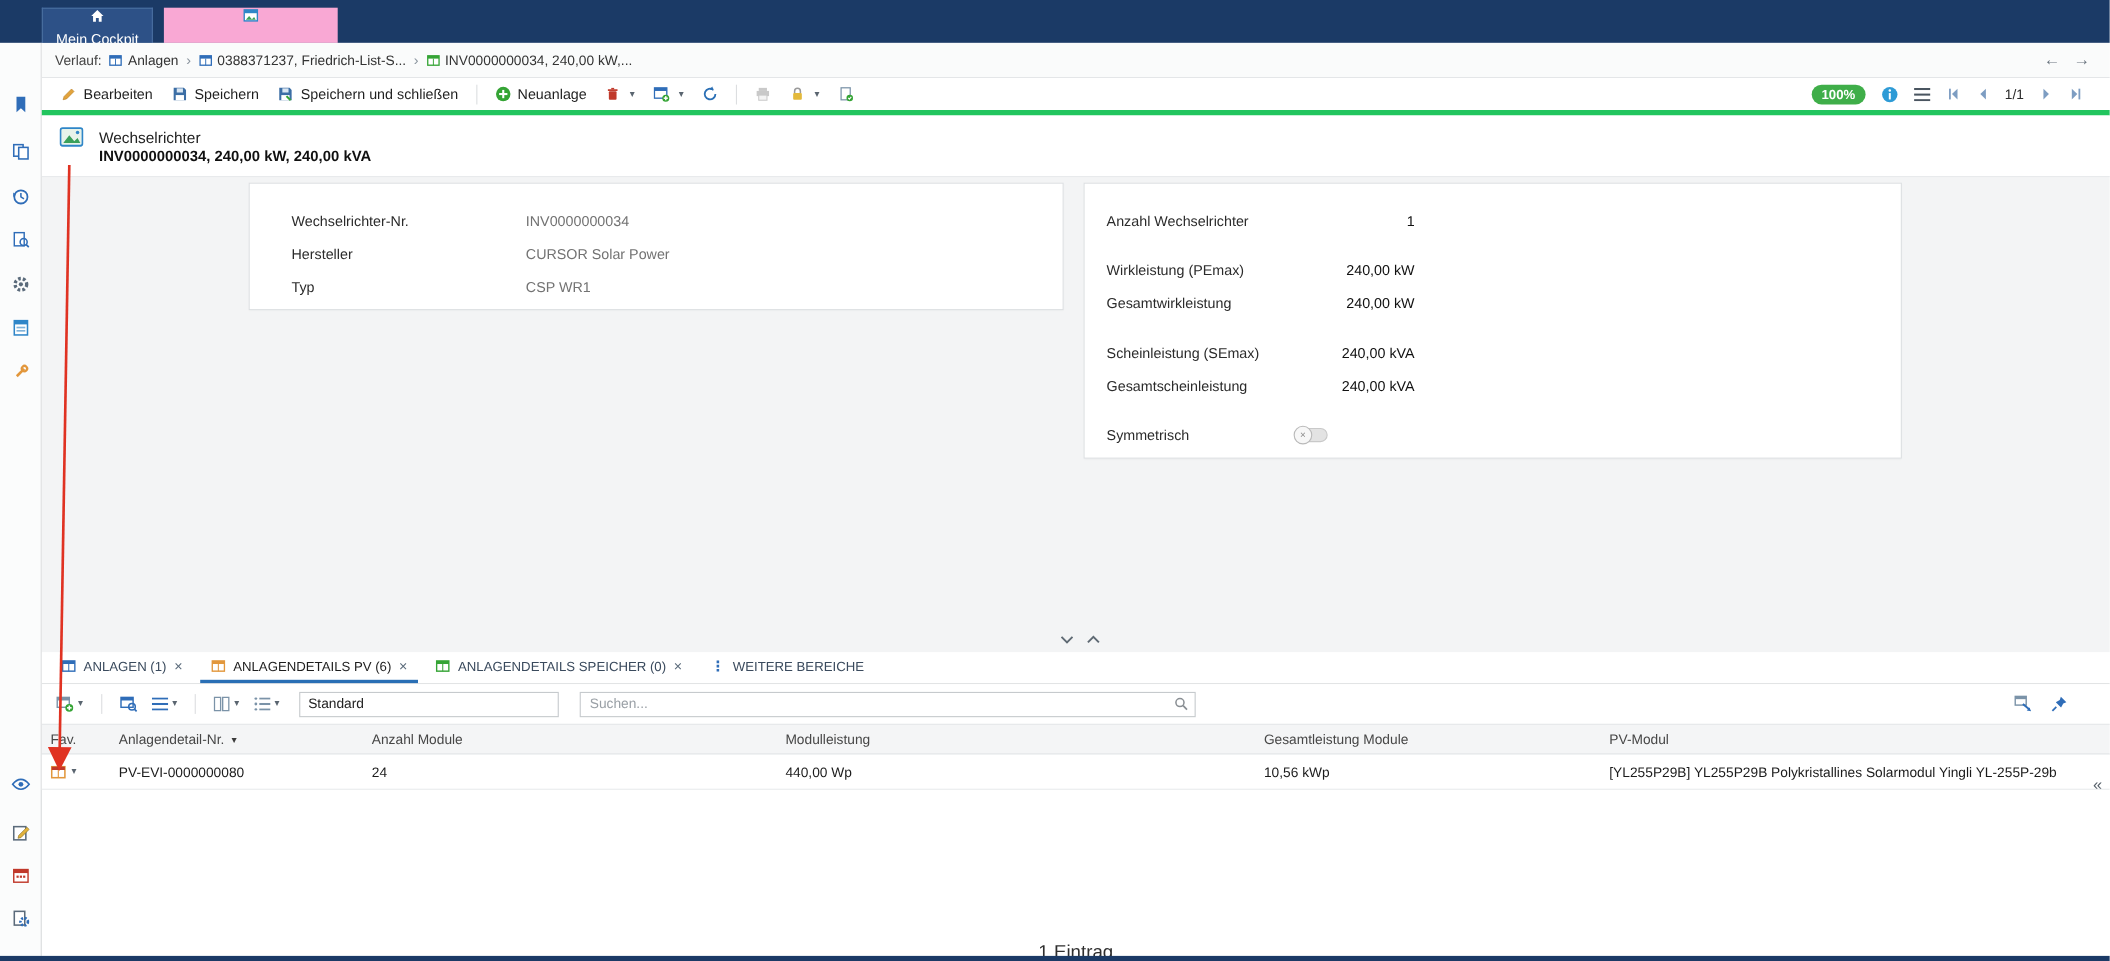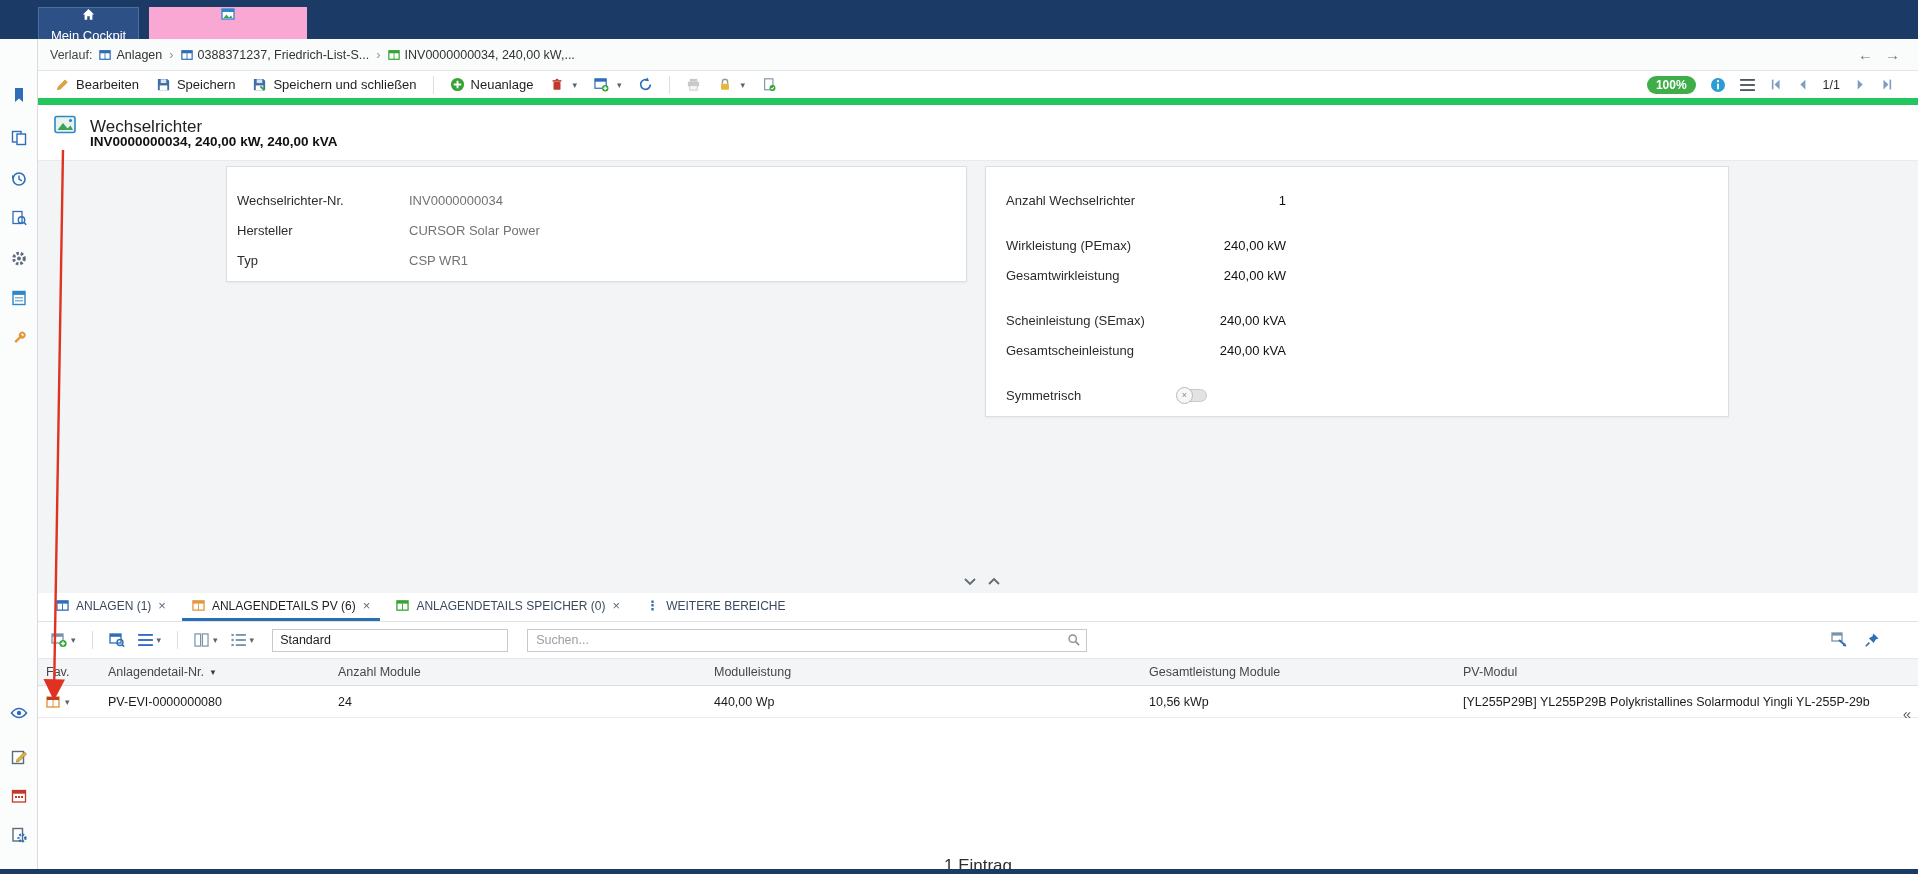--- a/index.html
+++ b/index.html
@@ -21,41 +21,41 @@
   .sidebar { position:absolute; left:0; top:39px; width:38px; bottom:5px; background:#fbfcfc; border-right:1px solid #d9dbdd; }
   .side-icon { position:absolute; left:50%; transform:translateX(-50%); }
 
   
   .crumbbar { position:absolute; left:38px; top:39px; right:0; height:32px; background:#fafbfb; border-bottom:1px solid #e4e6e8; display:flex; align-items:center; padding:0 12px; gap:7px; font-size:12.5px; color:#333; }
   .crumb { display:flex; align-items:center; gap:5px; white-space:nowrap; }
   .crumb-sep { color:#8a949e; font-size:13px; }
   .crumb-nav { margin-left:auto; display:flex; gap:12px; padding-right:6px; color:#6b7680; font-size:15px; }
 
   
-  .toolbar { position:absolute; left:38px; top:71px; right:0; height:34px; background:#fff; border-bottom:7px solid #22c55e; display:flex; align-items:center; padding:0 10px; gap:3px; }
+  .toolbar { position:absolute; left:38px; top:71px; right:0; height:34px; background:#fff; border-bottom:5px solid #22c55e; display:flex; align-items:center; padding:0 10px; gap:3px; }
   .tbtn { display:flex; align-items:center; gap:6px; padding:4px 7px; font-size:13px; color:#1f1f1f; white-space:nowrap; }
   .tsep { width:1px; height:18px; background:#dcdee0; margin:0 6px; }
   .toolbar-right { margin-left:auto; display:flex; align-items:center; gap:14px; padding-right:14px; }
   .zoom-badge { background:#3fae49; color:#fff; font-weight:bold; font-size:12px; padding:2px 9px; border-radius:9px; }
   .page-ind { font-size:12.5px; color:#2b2b2b; }
 
   
   .rec-header { position:absolute; left:38px; top:105px; right:0; height:55px; background:#fff; }
   .rec-icon { position:absolute; left:16px; top:10px; }
-  .rec-type { position:absolute; left:52px; top:12px; font-size:17px; color:#222; }
+  .rec-type { position:absolute; left:52px; top:12px; font-size:14px; color:#222; }
   .rec-title { position:absolute; left:52px; top:29px; font-size:13.5px; font-weight:bold; color:#101010; }
 
   
   .content { position:absolute; left:38px; top:160px; right:0; height:433px; background:#f3f4f5; border-top:1px solid #e8eaec; }
   .panel { position:absolute; background:#fff; border:1px solid #dcdfe2; box-shadow:0 1px 2px rgba(0,0,0,.05); padding-top:18px; }
   .panel-left  { left:188px; top:5px; width:741px; height:116px; }
   .panel-right { left:947px; top:5px; width:744px; height:251px; }
   .frow { display:flex; align-items:center; height:30px; }
   .frow.gap { margin-top:15px; }
-  .panel-left .frow { padding-left:10px; }
+  .panel-left .frow { padding-left:38px;gap:41px; }
   .panel-left .flabel { width:172px; color:#2b2b2b; }
   .panel-left .fvalue { color:#737373; }
   .panel-right .frow { padding-left:20px; }
   .panel-right .flabel { width:200px; color:#2b2b2b; }
   .panel-right .fvalue { width:80px; text-align:right; color:#111; }
   .frow.toggle-row .flabel { width:171px; }
   .toggle { width:30px; height:13px; background:#e3e3e3; border:1px solid #c9c9c9; border-radius:7px; position:relative; }
   .toggle .knob { position:absolute; left:-2px; top:-3px; width:17px; height:17px; border-radius:50%; background:#f7f7f7; border:1px solid #b9b9b9; display:flex; align-items:center; justify-content:center; font-size:9px; color:#8a8a8a; }
   .divider-chevrons { position:absolute; left:925px; top:416px; display:flex; gap:10px; }
 

